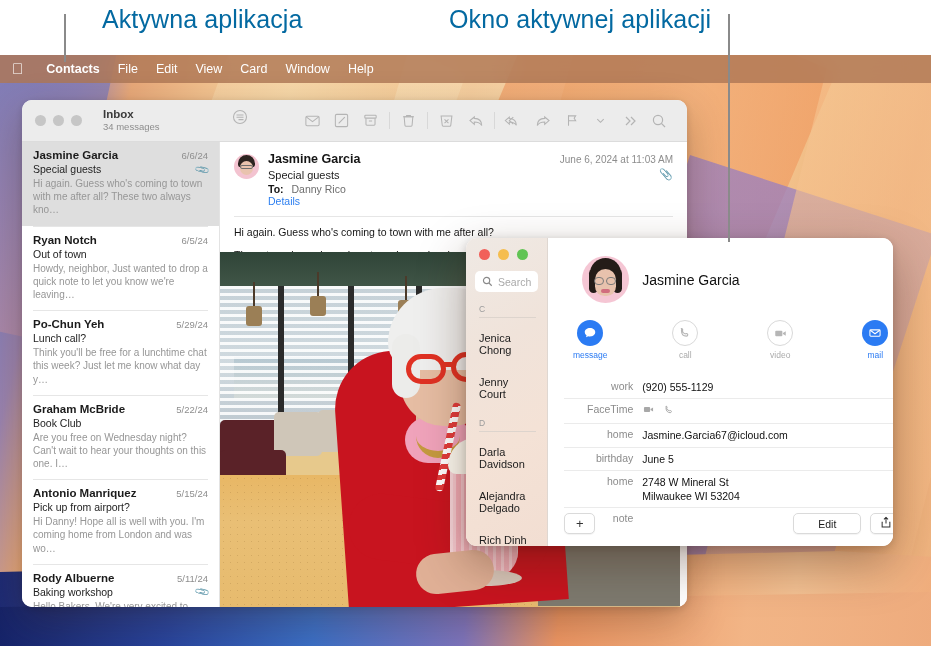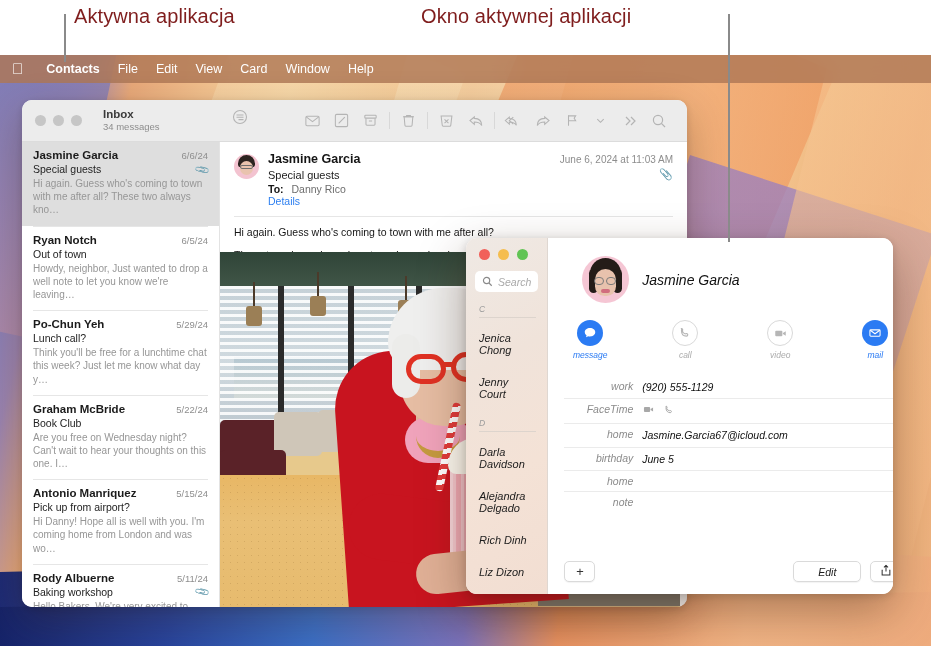--- a/index.html
+++ b/index.html
@@ -7,22 +7,22 @@
   body {
     font-family:"Liberation Sans", sans-serif;
     background:#ffffff;
     position:relative;
     -webkit-font-smoothing:antialiased;
   }
 
   
   #callout-layer { position:absolute; inset:0; z-index:90; pointer-events:none; }
   .callout-label {
-    position:absolute; font-size:20px; color:#7f1d1d; white-space:nowrap;
-    font-family:"Liberation Sans", sans-serif; letter-spacing:0.1px;
+    position:absolute; font-size:25px; color:#0369a1; white-space:nowrap;
+    font-family:"Liberation Sans", sans-serif; letter-spacing:0.1px;margin-left:28px;
   }
   .callout-line { position:absolute; width:2px; background:#8a8a8a; }
 
   
   #desktop {
     position:absolute; left:0; top:55px; width:931px; height:591px;
     overflow:hidden;
   }
   .wall-base {
     position:absolute; inset:0;
@@ -205,25 +205,24 @@
     background:repeating-linear-gradient(160deg,#e23b3b 0 5px,#fff 5px 10px); transform:rotate(12deg); border-radius:4px;}
   .ph-straw2 { position:absolute; left:282px; top:150px; width:8px; height:90px;
     background:repeating-linear-gradient(-160deg,#e23b3b 0 5px,#fff 5px 10px); transform:rotate(-12deg); border-radius:4px;}
   .ph-hand { position:absolute; left:196px; top:300px; width:78px; height:40px; background:#e0b096; border-radius:22px; transform:rotate(-6deg);}
   .ph-hand2 { position:absolute; left:292px; top:238px; width:62px; height:36px; background:#ddae94; border-radius:20px; transform:rotate(-22deg);}
   .ph-blur-right { position:absolute; right:0; bottom:0; width:140px; height:170px;
     background:radial-gradient(ellipse at 40% 40%, #d8c7ae, #c9b295); filter:blur(3px);}
 
   
   #contacts-window {
-    position:absolute; left:466px; top:238px; width:427px; height:356px;
+    position:absolute; left:466px; top:238px; width:427px; height:308px;
     border-radius:11px; overflow:hidden; z-index:70; background:#fff;
     box-shadow:0 18px 48px rgba(60,30,10,.38), 0 2px 10px rgba(0,0,0,.16);
     display:flex;
-    font-style:italic;
   }
   #contacts-side {
     width:147px; position:relative;
     background:linear-gradient(150deg,#efe9e4 0%,#f0e3da 35%,#f4e2d6 65%,#f2ded2 100%);
     border-right:1px solid #dfd7d1;
   }
   .ct-tl { display:flex; gap:8px; padding:11px 0 0 13px; }
   .ct-tl i { width:11px; height:11px; border-radius:50%; display:block; }
   .ct-tl .r { background:#f1605a; } .ct-tl .y { background:#f5bd4f; } .ct-tl .g { background:#61c454; }
   .ct-search {
@@ -424,21 +423,21 @@
 
       <div class="msep"></div>
       <div class="mrow">
         <div class="line1">
           <span class="nm">Ryan Notch</span>
           <span class="dt">6/5/24</span>
         </div>
         <div class="subj">
             <span>Out of town</span>
           </div>
-        <div class="prev">Howdy, neighbor, Just wanted to drop a well note to let you know we're leaving…</div>
+        <div class="prev">Howdy, neighbor, Just wanted to drop a quick note to let you know we're leaving…</div>
       </div>
 
       <div class="msep"></div>
       <div class="mrow">
         <div class="line1">
           <span class="nm">Po-Chun Yeh</span>
           <span class="dt">5/29/24</span>
         </div>
         <div class="subj">
             <span>Lunch call?</span>
@@ -673,20 +672,22 @@
       <div class="fld">
         <span class="k">home</span>
         <span class="v">Jasmine.Garcia67@icloud.com</span>
       </div>
       <div class="fld">
         <span class="k">birthday</span>
         <span class="v">June 5</span>
       </div>
       <div class="fld">
         <span class="k">home</span>
+        <span class="v" style="white-space:pre-line">2748 W Mineral St
+Milwaukee WI 53204</span>
       </div>
       <div class="fld note">
         <span class="k">note</span>
         <span class="v"></span>
       </div>
     </div>
 
     <div class="cd-footer">
       <div class="btn plus">+</div>
       <div class="btn edit">Edit</div>

